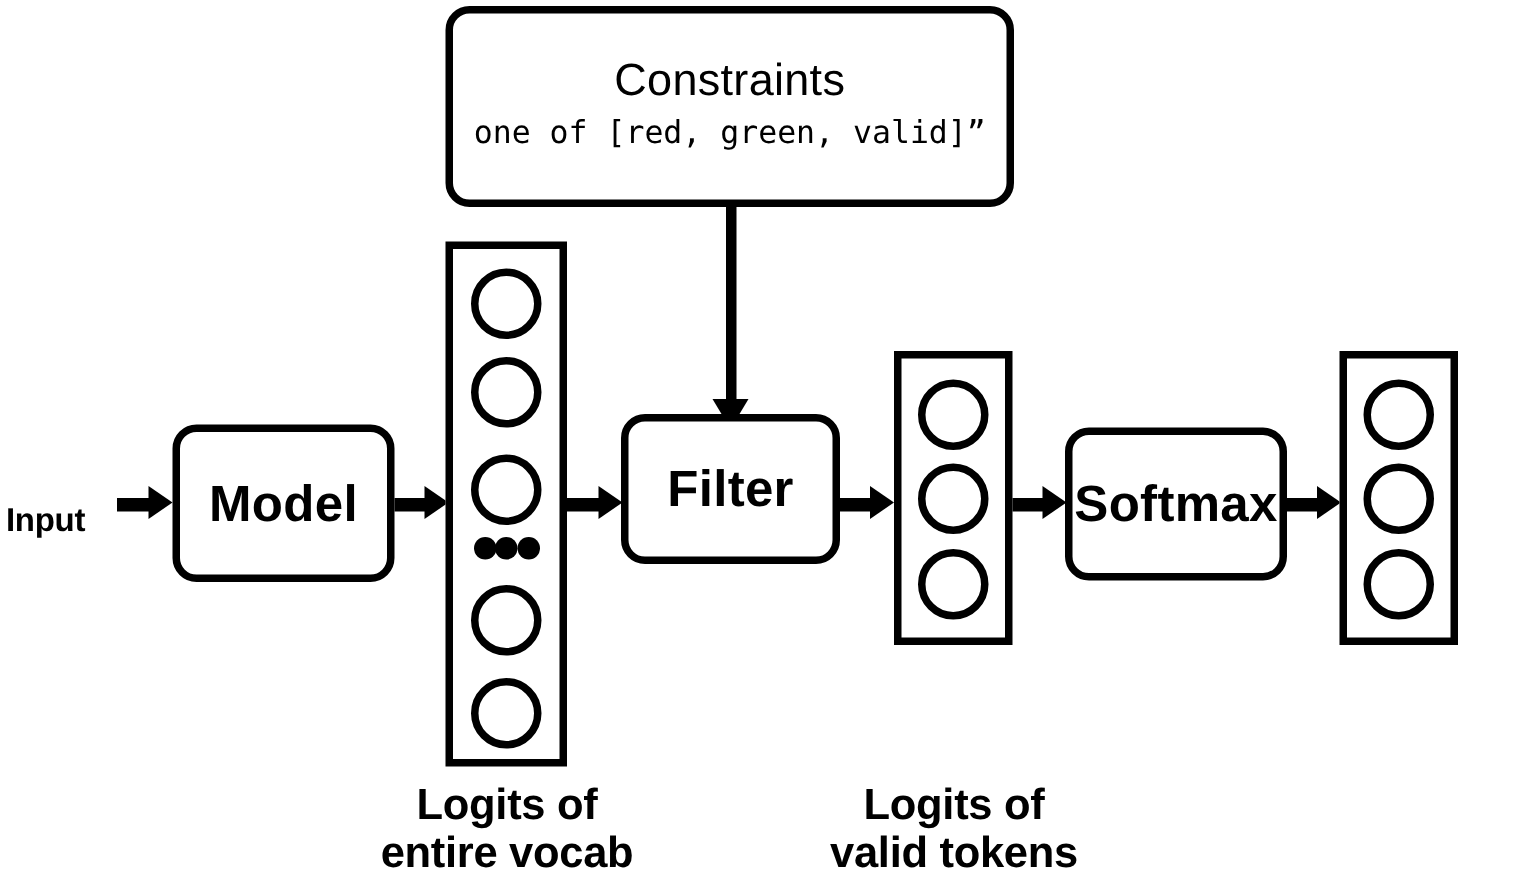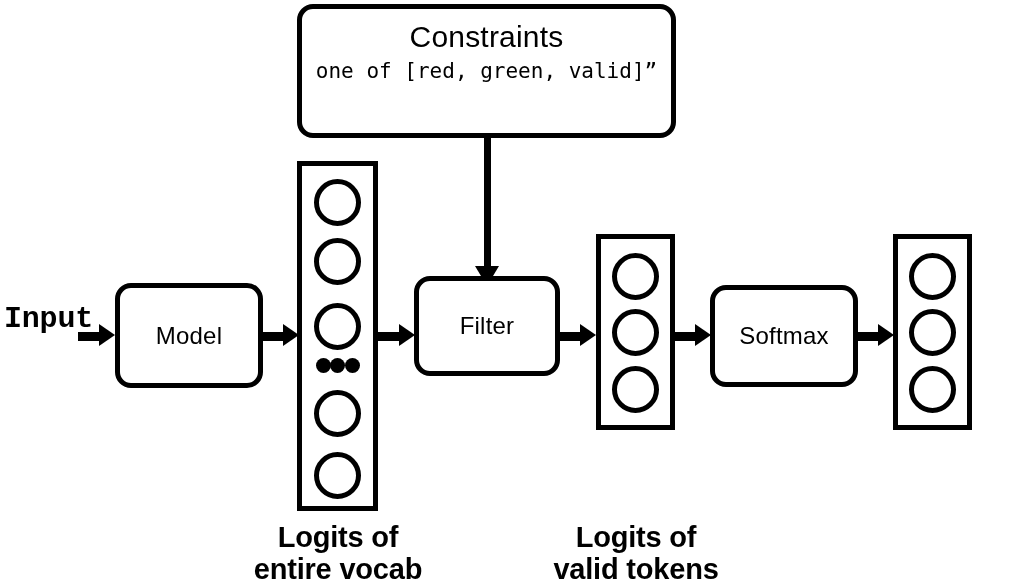--- a/index.html
+++ b/index.html
@@ -31,22 +31,22 @@
     justify-content: center;
   }
   .sbox {
     position: absolute;
     box-sizing: border-box;
     border: 5px solid #000;
     border-radius: 0;
     background: #fff;
   }
   .boxlabel {
-    font-size: 24px;
-    font-weight: 400;
+    font-size: 34px;
+    font-weight: 700;
     letter-spacing: .2px;
     line-height: 1;
     white-space: nowrap;
   }
 
   
   .circle {
     position: absolute;
     box-sizing: border-box;
     border: 5px solid #000;
@@ -103,21 +103,21 @@
   }
 
   
   #constraints-box {
     left: 297px;
     top: 4px;
     width: 379px;
     height: 134px;
     flex-direction: column;
     justify-content: flex-start;
-    padding-top: 12px;
+    padding-top: 29px;
   }
   #constraints-title {
     font-size: 30px;
     font-weight: 400;
     line-height: 1.05;
     letter-spacing: .2px;
   }
   .constraints-body {
     font-family: "DejaVu Sans Mono", monospace;
     font-size: 21px;
@@ -139,26 +139,25 @@
     font-size: 29px;
     line-height: 1.12;
     letter-spacing: -.2px;
     white-space: pre-line;
   }
 
   
   #input-label {
     position: absolute;
     left: 4px;
-    top: 304px;
-    font-size: 30px;
+    top: 336px;
+    font-size: 22px;
     font-weight: 700;
     letter-spacing: -.2px;
     line-height: 1;
-    font-family: Liberation Mono, monospace;
   }
 </style>
 </head>
 <body>
 
 <div id="diagram">
 
   <div class="rbox" id="constraints-box">
     <div id="constraints-title">Constraints</div>
     <div class="constraints-body">one of [red, green, valid]”</div>

